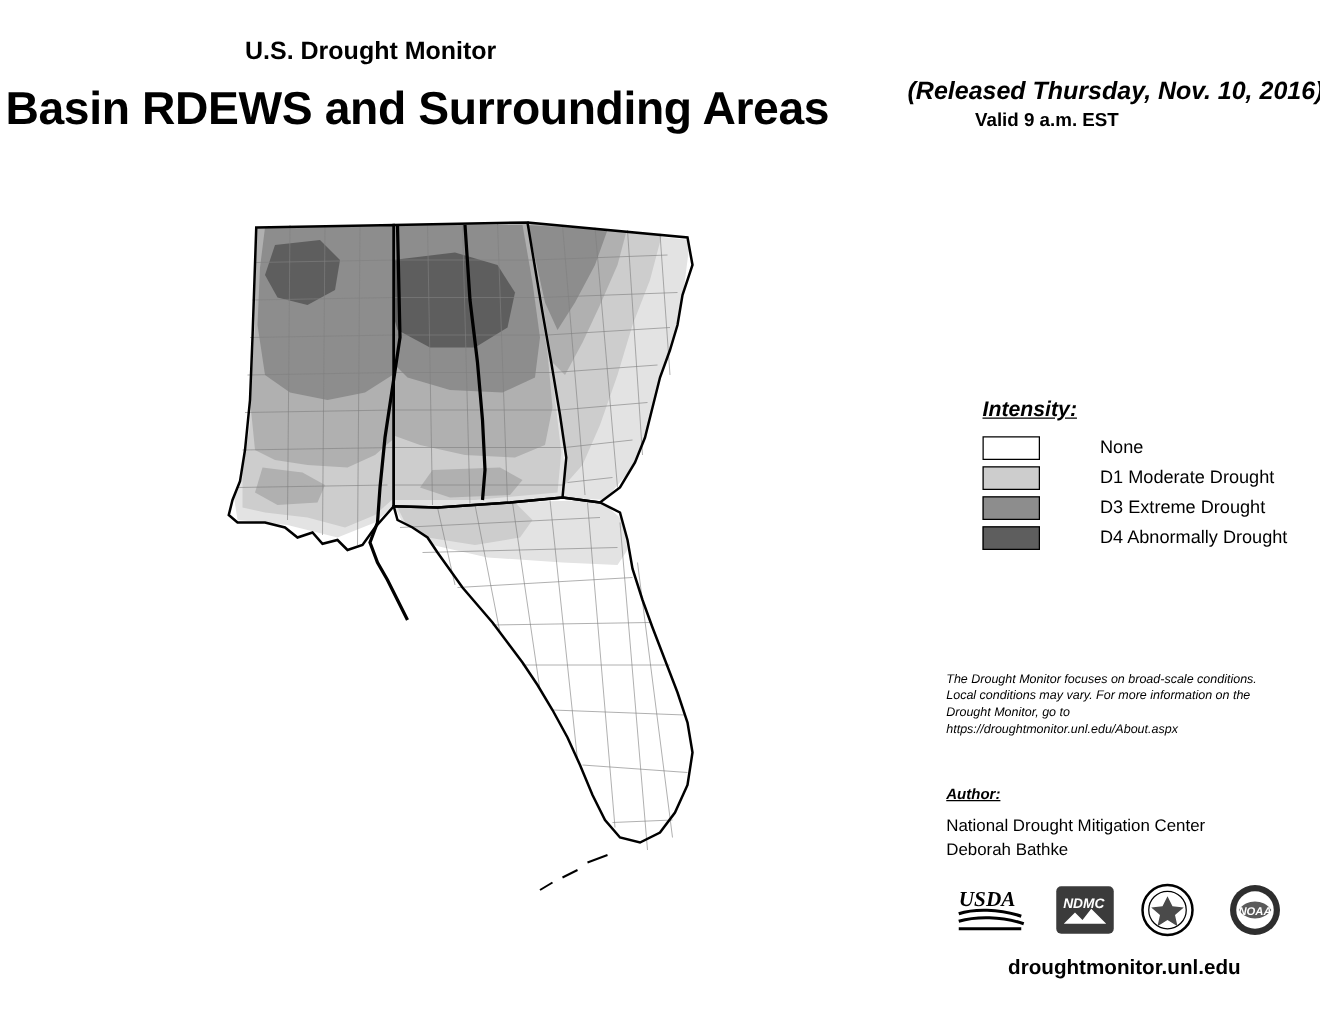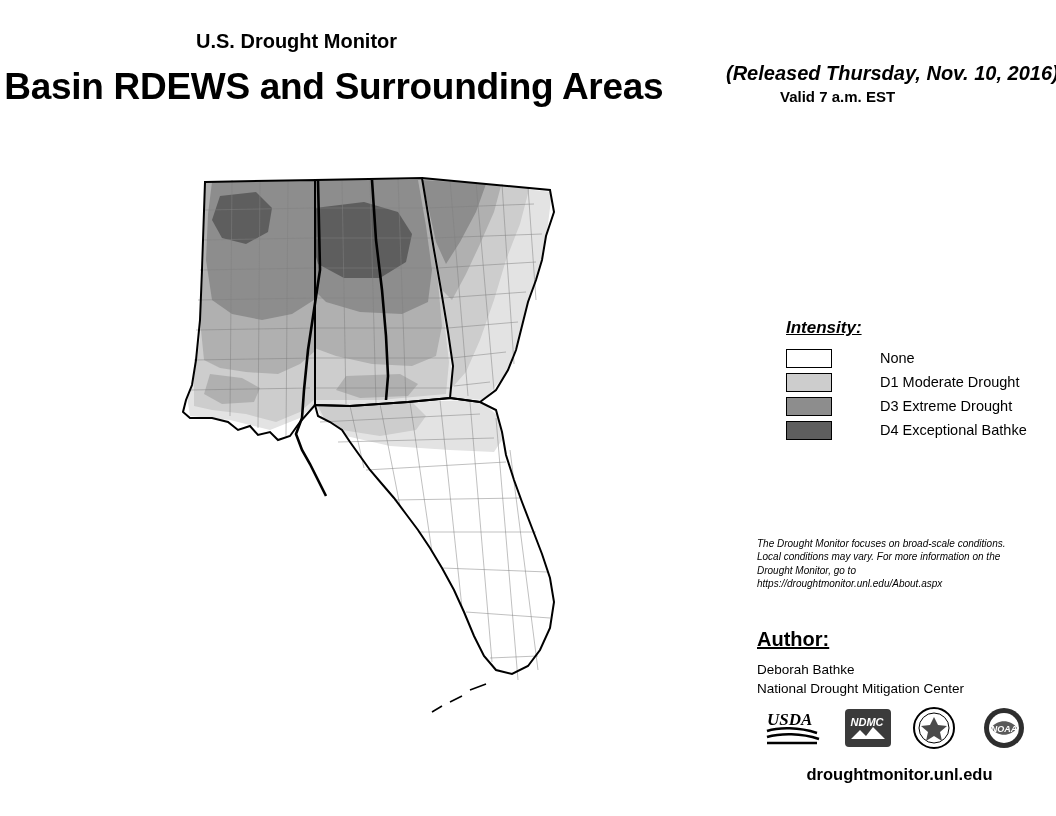--- a/index.html
+++ b/index.html
@@ -121,22 +121,23 @@
     line-height: 1.33;
   }
 
   #author-block {
     position: absolute;
     left: 757px;
     top: 628px;
     width: 280px;
   }
   #author-title {
-    font-size: 20px;
-    font-weight: bold;
+    font-size: 12px;
+    font-weight: bold;
+    font-style: italic;
     text-decoration: underline;
     margin-bottom: 9px;
   }
   .author-line {
     font-size: 13.5px;
     line-height: 1.42;
   }
 
   
   #logo-strip {
@@ -166,21 +167,21 @@
     font-weight: bold;
   }
 </style>
 </head>
 <body>
 
 <div id="header-area">
   <div id="dm-subtitle">U.S. Drought Monitor</div>
   <div id="main-title">er Basin RDEWS and Surrounding Areas</div>
   <div id="released-line">(Released Thursday, Nov. 10, 2016)</div>
-  <div id="valid-time">Valid 7 a.m. EST</div>
+  <div id="valid-time">Valid 9 a.m. EST</div>
 </div>
 
 <div id="map-area">
 <svg id="map-svg" width="580" height="650" viewBox="0 0 580 650" xmlns="http://www.w3.org/2000/svg">
   <defs>
     <clipPath id="clip-ms">
       <path d="M55,32 L165,30 L165,255 L150,272 L140,286 L128,290 L120,282 L108,285 L100,276 L88,280 L78,272 L62,268 L40,268 L33,262 L36,250 L42,235 L46,210 L50,170 L52,120 Z"></path>
     </clipPath>
     <clipPath id="clip-al">
       <path d="M165,30 L272,28 L278,64 L284,100 L291,140 L298,182 L303,216 L300,248 L258,252 L200,256 L165,255 Z"></path>
@@ -307,30 +308,30 @@
   <div class="legend-row">
     <span class="legend-swatch" style="background:#cdcdcd;"></span>
     <span class="legend-label">D1 Moderate Drought</span>
   </div>
   <div class="legend-row">
     <span class="legend-swatch" style="background:#8d8d8d;"></span>
     <span class="legend-label">D3 Extreme Drought</span>
   </div>
   <div class="legend-row">
     <span class="legend-swatch" style="background:#5e5e5e;"></span>
-    <span class="legend-label">D4 Exceptional Bathke</span>
+    <span class="legend-label">D4 Abnormally Drought</span>
   </div>
 </div>
 
 <div id="disclaimer">The Drought Monitor focuses on broad-scale conditions. Local conditions may vary. For more information on the Drought Monitor, go to https://droughtmonitor.unl.edu/About.aspx</div>
 
 <div id="author-block">
   <div id="author-title">Author:</div>
+  <div class="author-line">National Drought Mitigation Center</div>
   <div class="author-line">Deborah Bathke</div>
-  <div class="author-line">National Drought Mitigation Center</div>
 </div>
 
 <div id="logo-strip">
   <svg class="logo" id="logo-usda" width="64" height="46" viewBox="0 0 64 46">
     <text x="2" y="20" font-family="Liberation Serif, serif" font-size="17" font-weight="bold" fill="#000">USDA</text>
     <path d="M2,26 C14,22 34,22 52,28" stroke="#000" stroke-width="2.5" fill="none"></path>
     <path d="M2,32 C16,28 36,28 54,34" stroke="#000" stroke-width="2.5" fill="none"></path>
     <path d="M2,38 L52,38" stroke="#000" stroke-width="2.5" fill="none"></path>
   </svg>
 

